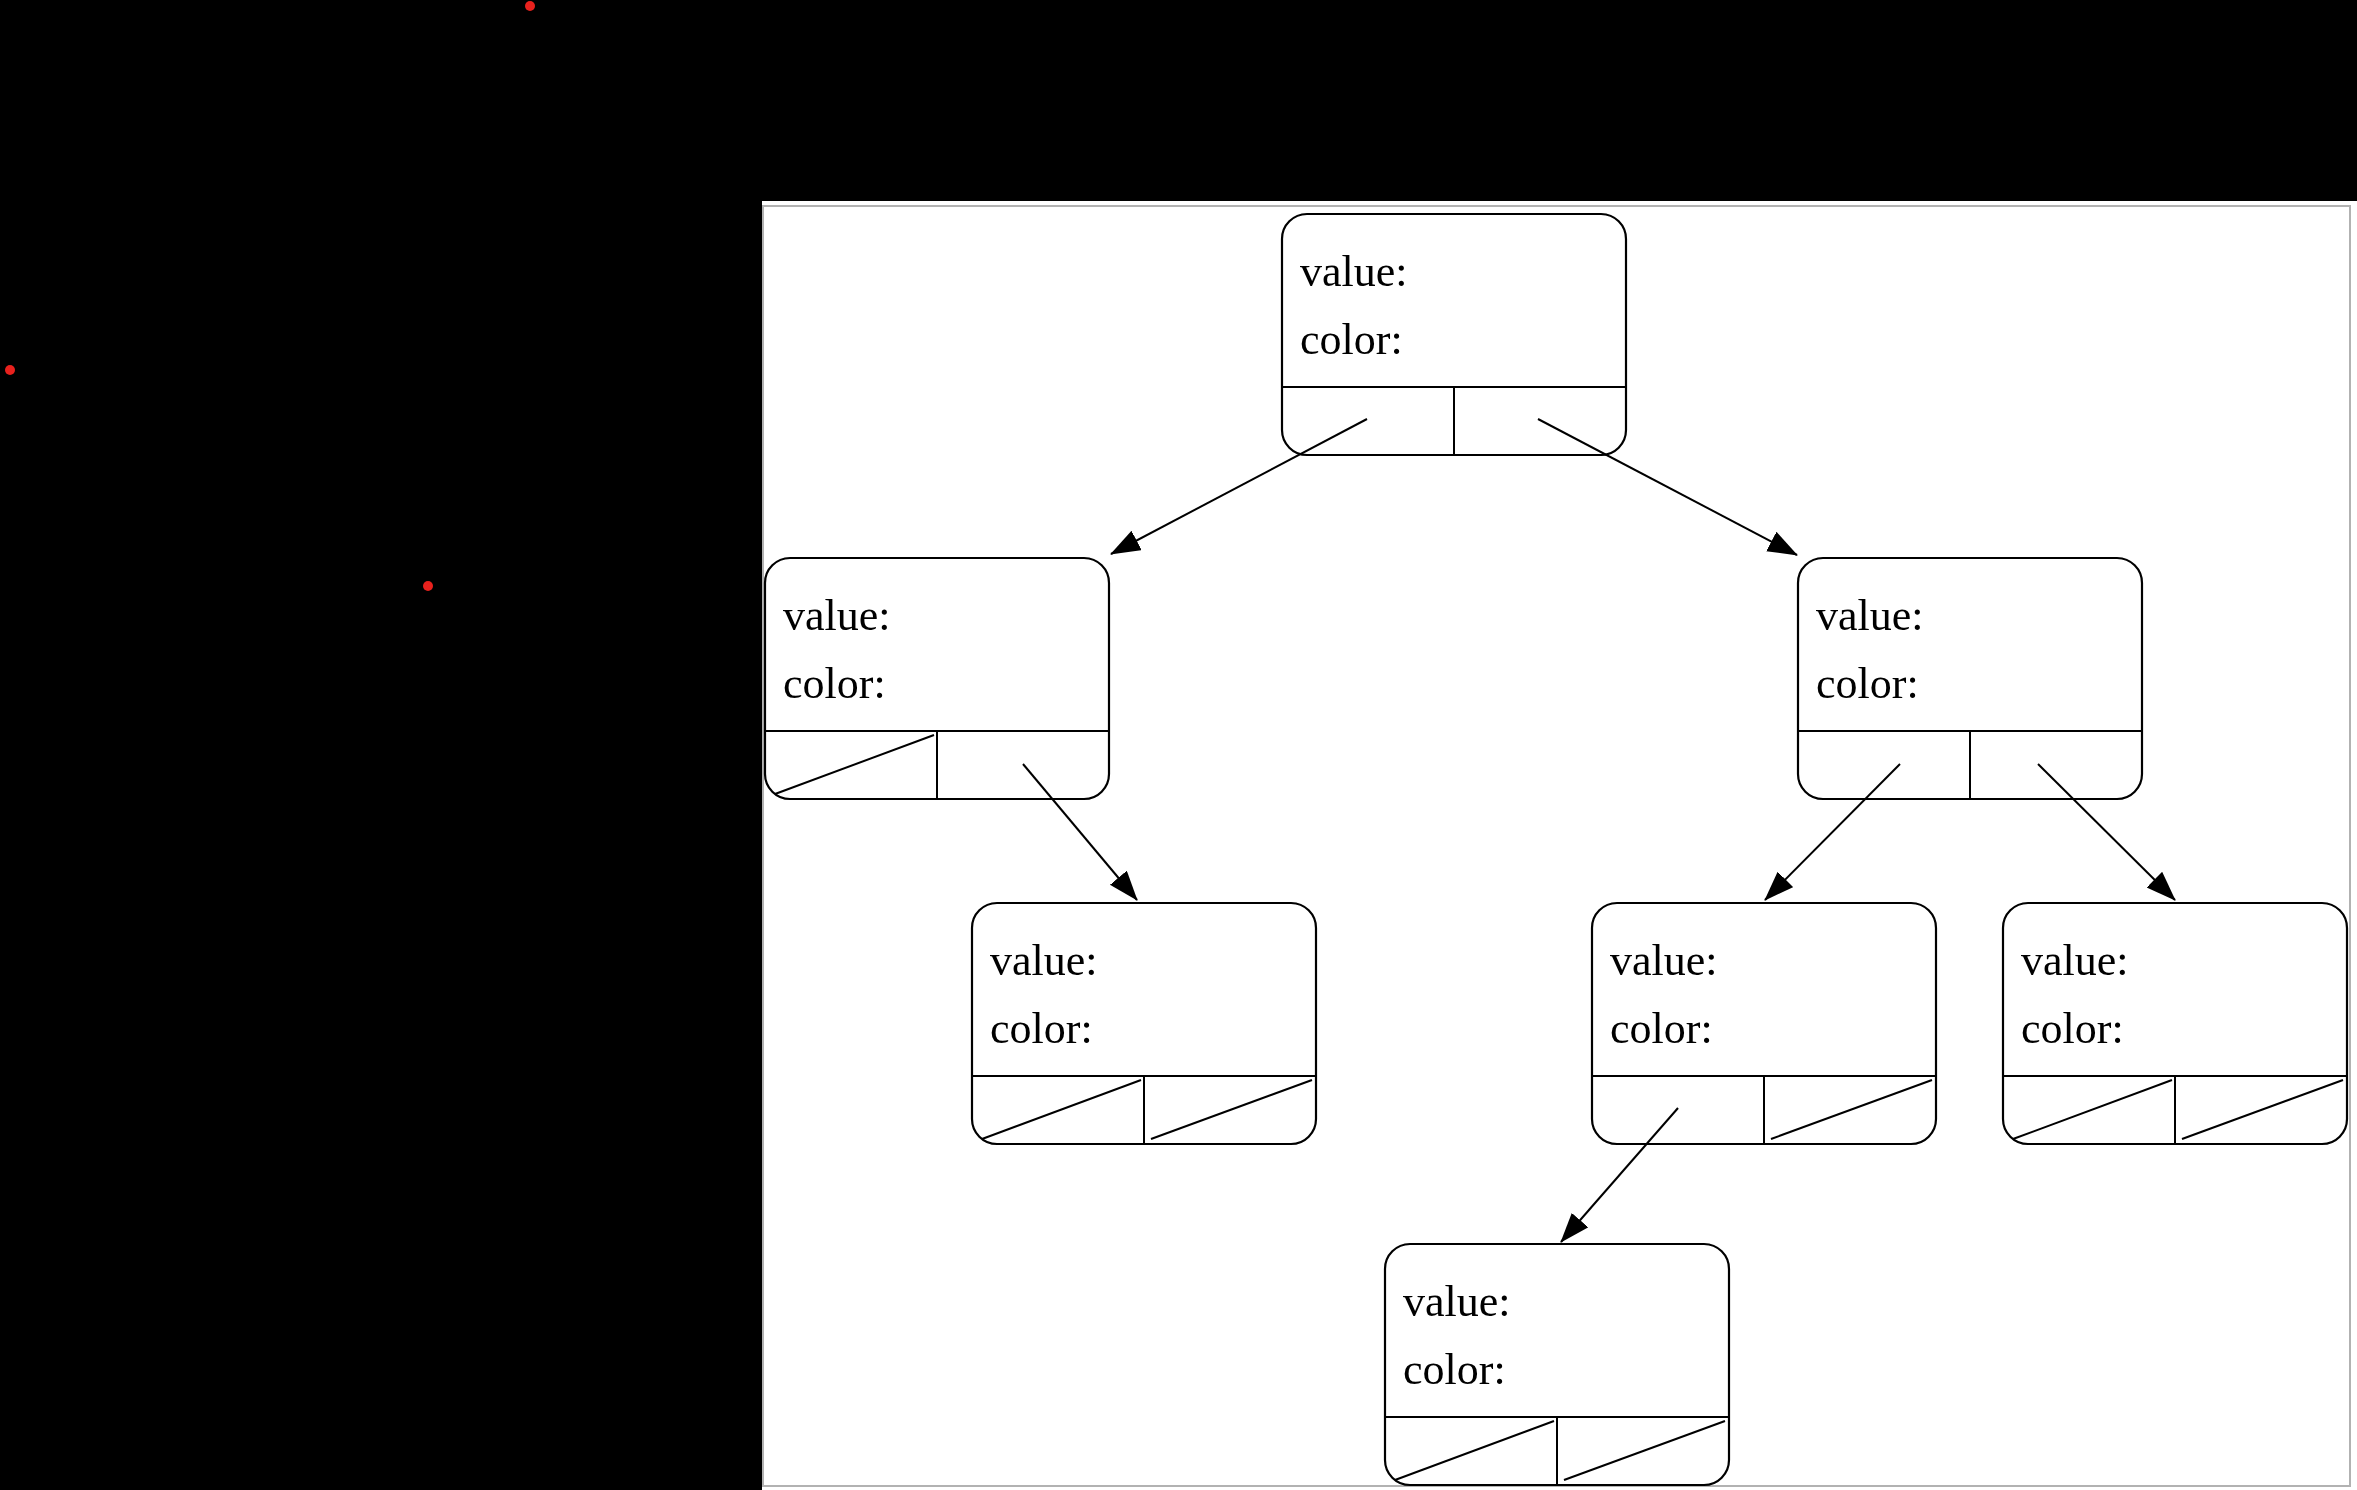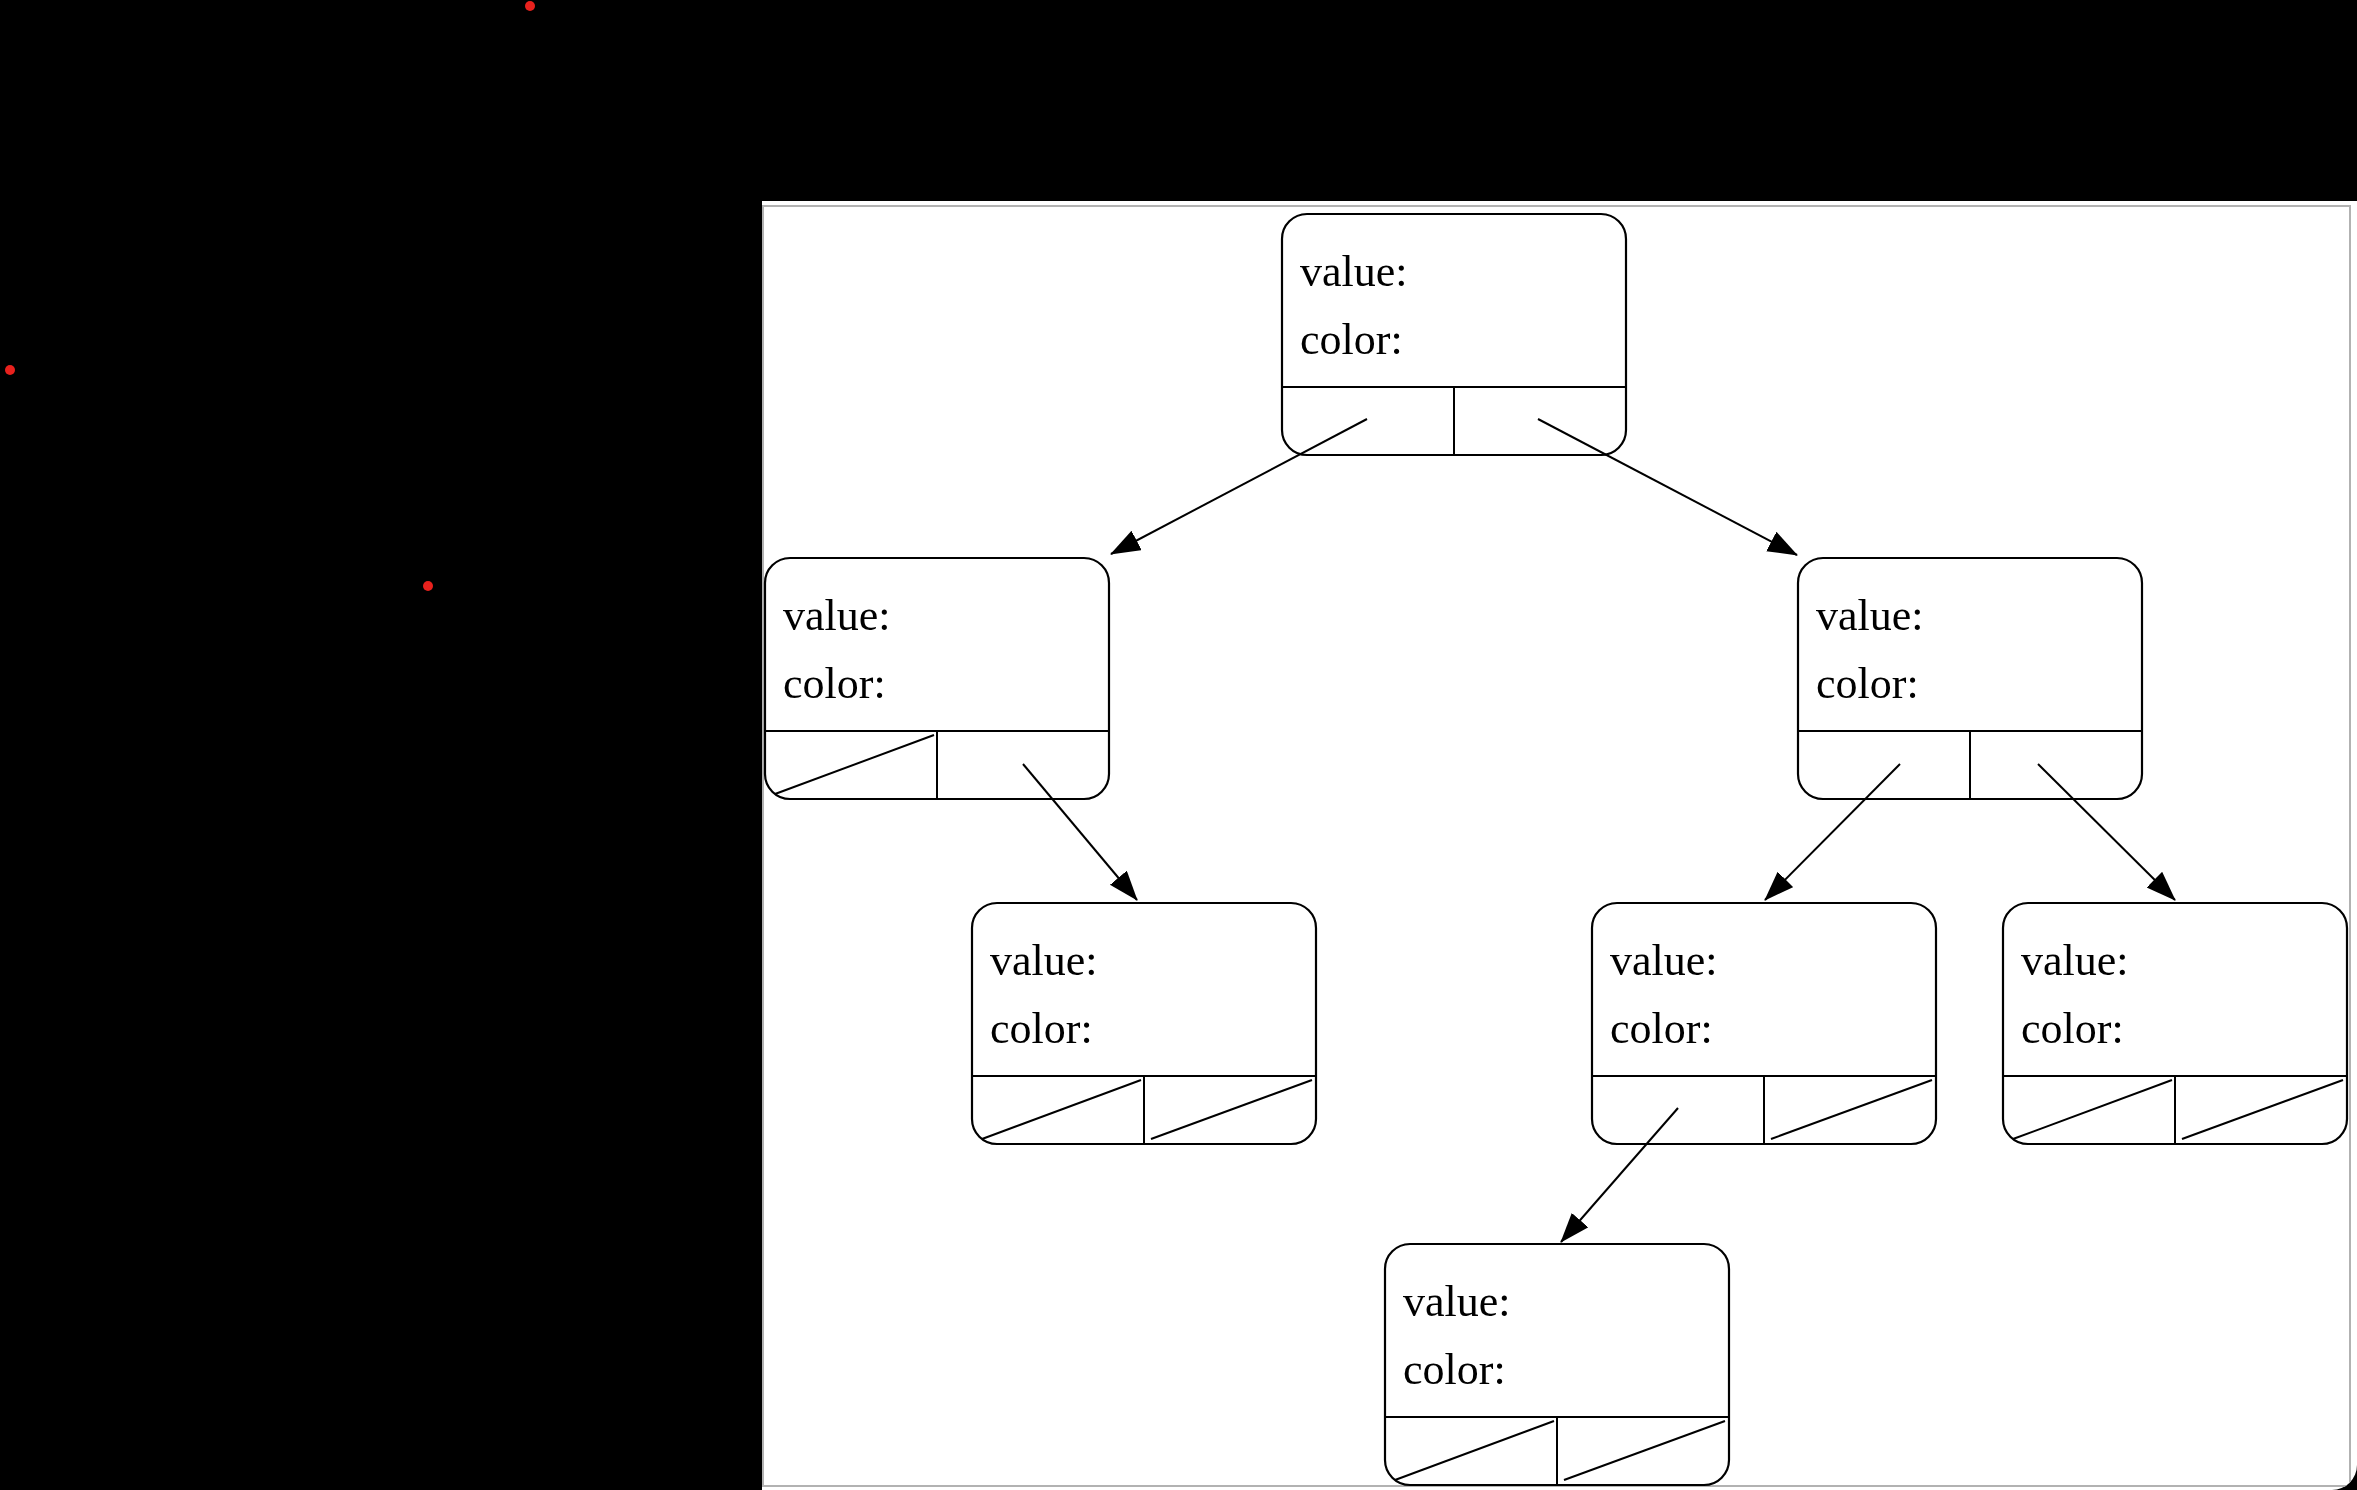--- a/index.html
+++ b/index.html
@@ -1,17 +1,17 @@
 <!DOCTYPE html>
 <html><head>
 <meta charset="utf-8">
 <style>
   html,body{margin:0;padding:0;background:#000;}
   #screen{position:relative;width:2357px;height:1490px;background:#000;overflow:hidden;
-          font-family:"Liberation Serif",serif;border-radius:25px;}
+          font-family:"Liberation Serif",serif;}
   .red-dot{position:absolute;border-radius:50%;}
   #panel{position:absolute;}
   #frame{position:absolute;}
   #tree-svg{position:absolute;left:0;top:0;}
   #tree-svg text{font-family:"Liberation Serif",serif;}
 </style>
 </head>
 <body>
 
 <div id="screen" style="width: 2357px; height: 1490px; background: rgb(0, 0, 0);">

